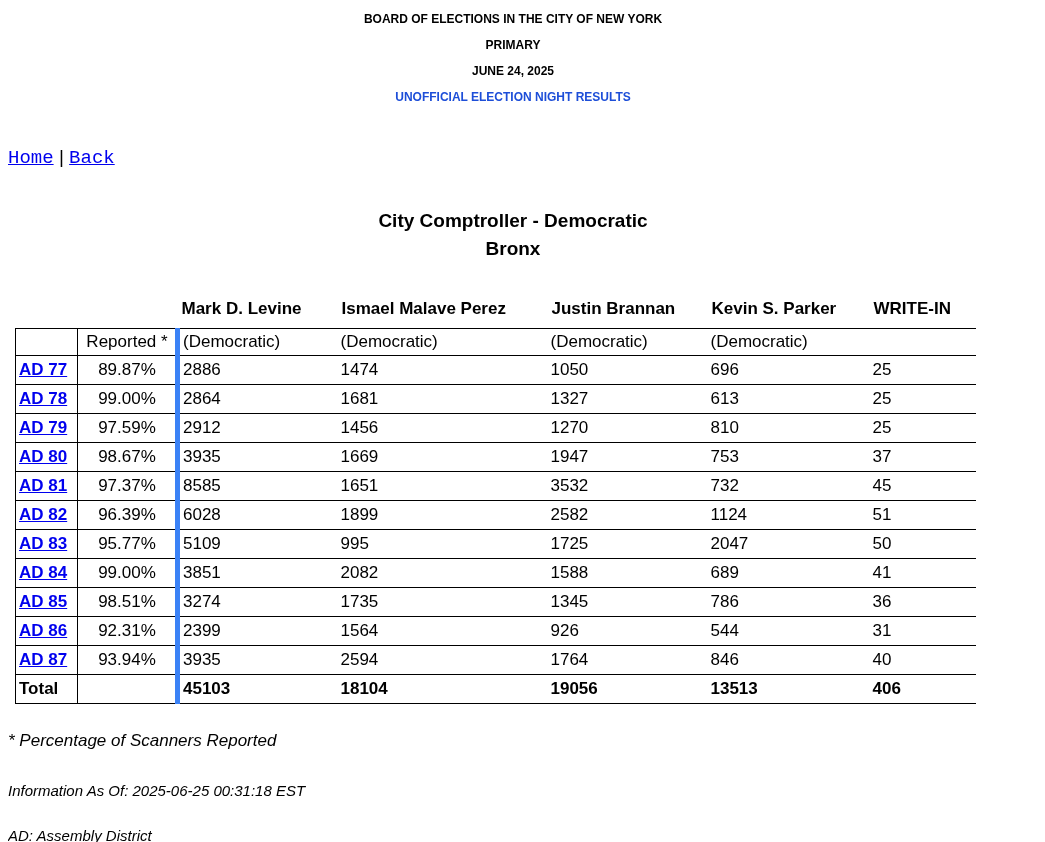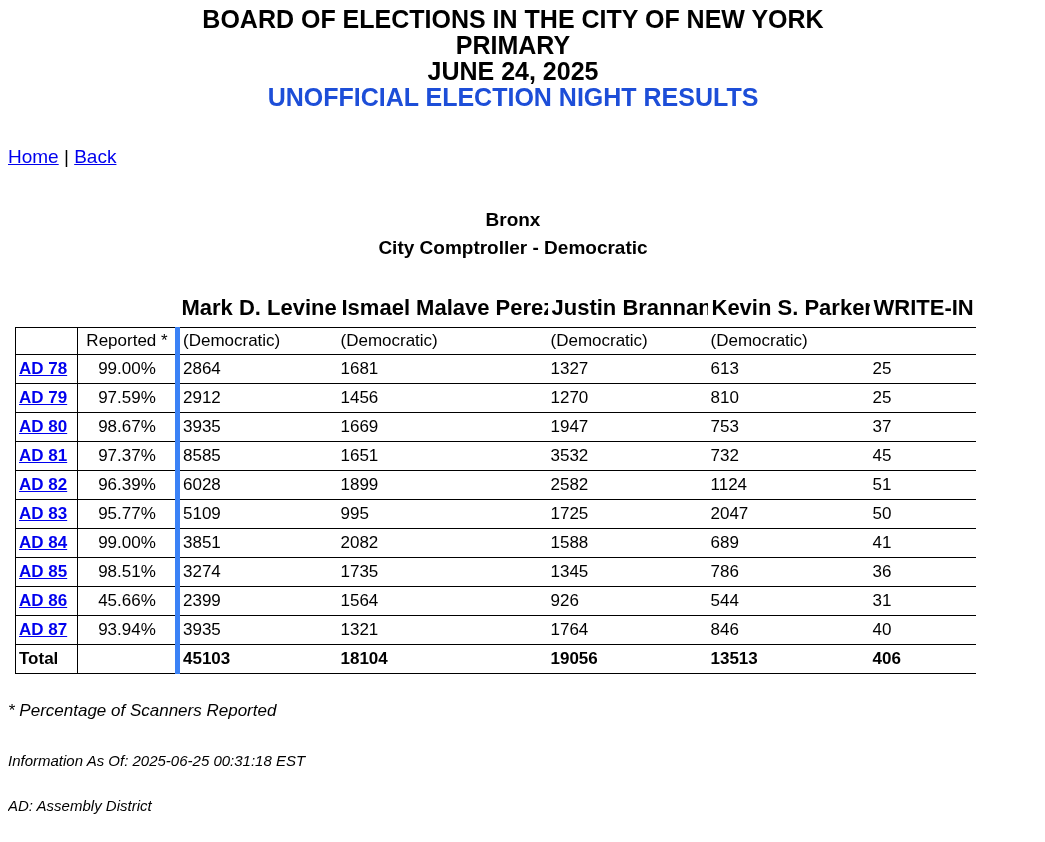--- a/index.html
+++ b/index.html
@@ -8,29 +8,29 @@
     margin: 8px;
     width: 1045px;
     font-family: "Liberation Sans", "DejaVu Sans", sans-serif;
     color: #000000;
   }
   .centered-block { width: 1010px; text-align: center; }
 
   
   .page-header {
     margin-top: -2px;
-    font-size: 25px;
+    font-size: 12px;
     font-weight: bold;
     line-height: 26px;
   }
   .banner-line { color: #1d4ed8; }
 
   
   .nav { margin-top: 36px; font-size: 19px; }
-  .nav a { color: #0000EE; text-decoration: underline; cursor: pointer; }
+  .nav a { color: #0000EE; text-decoration: underline; cursor: pointer; font-family: Liberation Mono, monospace; }
   .nav .sep { color: #000000; }
 
   
   .race-title {
     margin-top: 38px;
     font-size: 19px;
     font-weight: bold;
     line-height: 28px;
   }
 
@@ -46,21 +46,21 @@
     font-size: 17px;
     line-height: 20px;
     padding: 4px 2px 4px 3px;
     white-space: nowrap;
     overflow: hidden;
     vertical-align: middle;
   }
   tr.cand-row td {
     border: none;
     font-weight: bold;
-    font-size: 22px;
+    font-size: 17px;
     padding: 2px 2px 9px 4px;
   }
   tr.bordered td { border-top: 1px solid #000; border-bottom: 1px solid #000; }
   td.c1 { border-left: 1px solid #000; border-right: 1px solid #000; }
   td.c2 { border-right: 5px solid #3b82f6; text-align: center; }
   tr.sub-row td { padding-top: 3px; padding-bottom: 3px; }
   a.ad-link { color: #0000EE; font-weight: bold; text-decoration: underline; cursor: pointer; }
   tr.total-row td { font-weight: bold; }
 
   
@@ -78,22 +78,22 @@
   <div class="banner-line">UNOFFICIAL ELECTION NIGHT RESULTS</div>
 </div>
 
 <div class="nav">
   <a href="#">Home</a>
   <span class="sep">|</span>
   <a href="#">Back</a>
 </div>
 
 <div class="race-title centered-block">
+  <div>City Comptroller - Democratic</div>
   <div>Bronx</div>
-  <div>City Comptroller - Democratic</div>
 </div>
 
 <table class="results">
   <colgroup>
     <col style="width:62px">
       <col style="width:100px">
       <col style="width:160px">
     <col style="width:210px">
       <col style="width:160px">
       <col style="width:162px">
@@ -115,20 +115,29 @@
     <td class="c1"></td>
     <td class="c2">Reported *</td>
     <td>(Democratic)</td>
     <td>(Democratic)</td>
     <td>(Democratic)</td>
     <td>(Democratic)</td>
     <td></td>
   </tr>
 
   <tr class="bordered">
+    <td class="c1"><a href="#" class="ad-link">AD 77</a></td>
+    <td class="c2">89.87%</td>
+    <td>2886</td>
+    <td>1474</td>
+    <td>1050</td>
+    <td>696</td>
+    <td>25</td>
+  </tr>
+  <tr class="bordered">
     <td class="c1"><a href="#" class="ad-link">AD 78</a></td>
     <td class="c2">99.00%</td>
     <td>2864</td>
     <td>1681</td>
     <td>1327</td>
     <td>613</td>
     <td>25</td>
   </tr>
   <tr class="bordered">
     <td class="c1"><a href="#" class="ad-link">AD 79</a></td>
@@ -188,32 +197,32 @@
     <td class="c1"><a href="#" class="ad-link">AD 85</a></td>
     <td class="c2">98.51%</td>
     <td>3274</td>
     <td>1735</td>
     <td>1345</td>
     <td>786</td>
     <td>36</td>
   </tr>
   <tr class="bordered">
     <td class="c1"><a href="#" class="ad-link">AD 86</a></td>
-    <td class="c2">45.66%</td>
+    <td class="c2">92.31%</td>
     <td>2399</td>
     <td>1564</td>
     <td>926</td>
     <td>544</td>
     <td>31</td>
   </tr>
   <tr class="bordered">
     <td class="c1"><a href="#" class="ad-link">AD 87</a></td>
     <td class="c2">93.94%</td>
     <td>3935</td>
-    <td>1321</td>
+    <td>2594</td>
     <td>1764</td>
     <td>846</td>
     <td>40</td>
   </tr>
 
   <tr class="bordered total-row">
     <td class="c1">Total</td>
     <td class="c2"></td>
     <td>45103</td>
     <td>18104</td>

